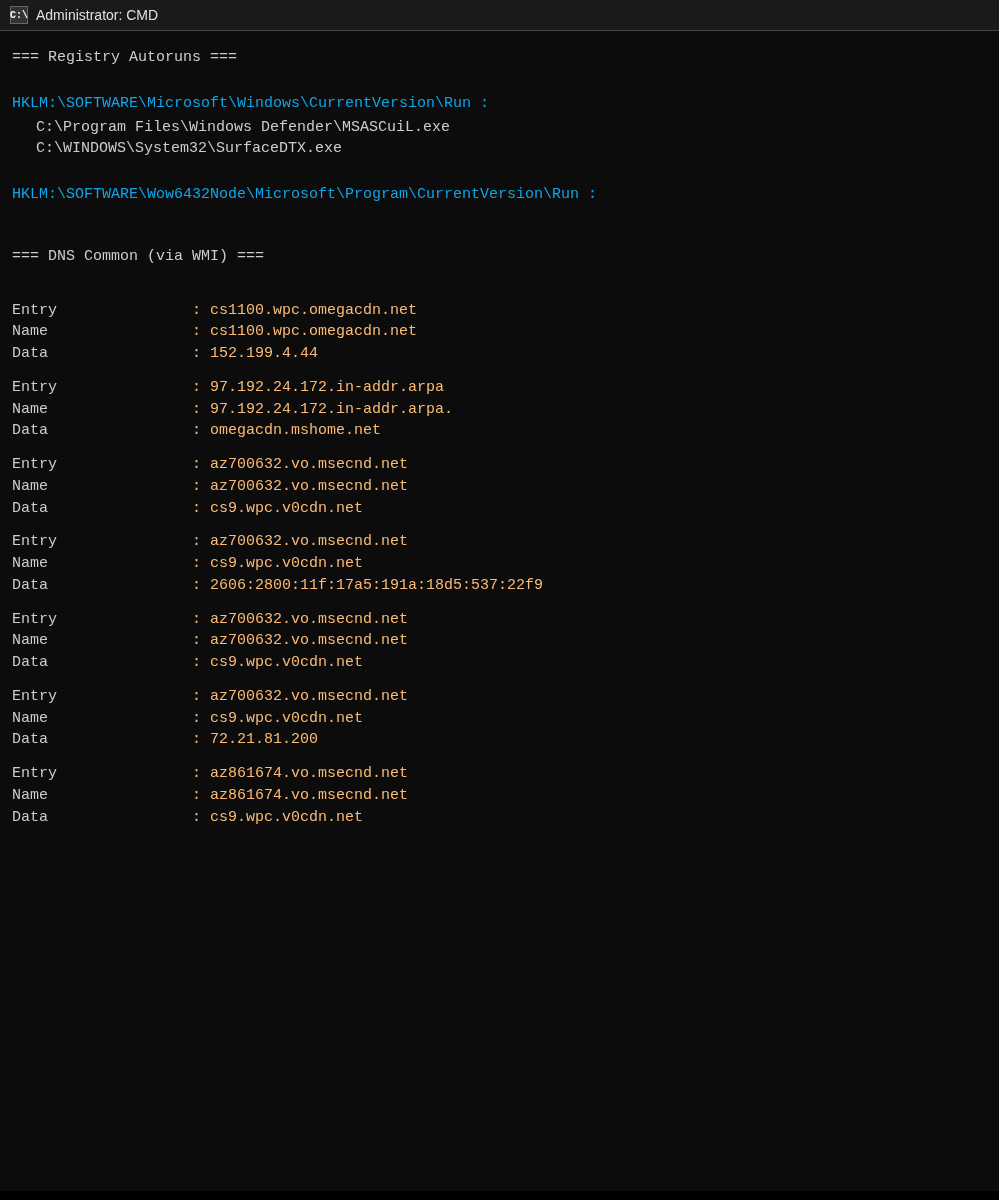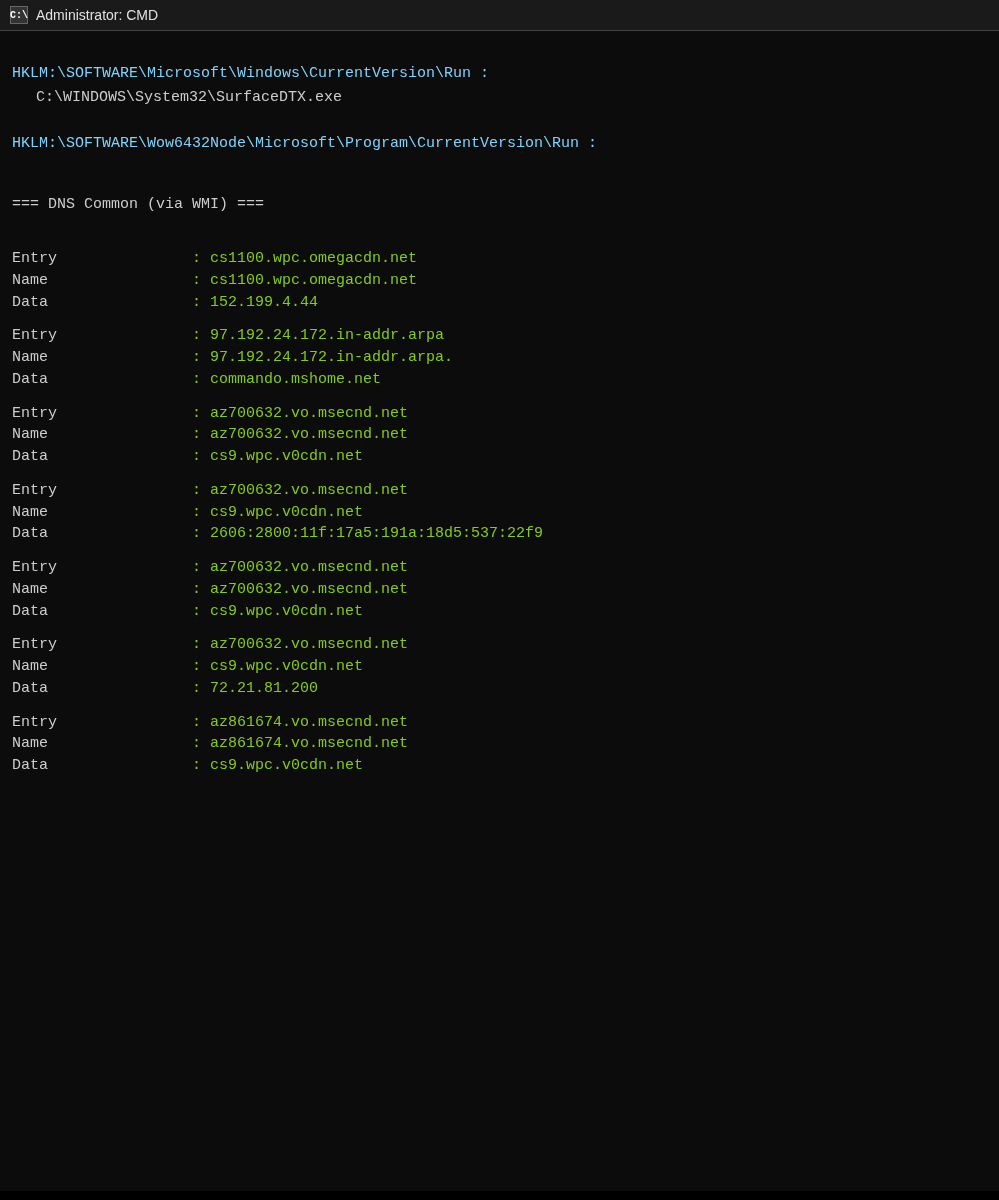--- a/index.html
+++ b/index.html
@@ -60,21 +60,21 @@
     .section-header {
       color: #cccccc;
       margin-bottom: 8px;
     }
 
     .registry-block {
       margin-bottom: 8px;
     }
 
     .registry-key {
-      color: #7dd3fc;
+      color: #0ea5e9;
       margin-bottom: 2px;
       font-family: Liberation Mono, monospace;
     }
 
     .registry-value {
       padding-left: 24px;
       color: #cccccc;
     }
 
     .spacer {
@@ -94,40 +94,44 @@
       gap: 0;
     }
 
     .dns-label {
       width: 180px;
       color: #cccccc;
       flex-shrink: 0;
     }
 
     .dns-value {
-      color: #84cc16;
+      color: #fdba74;
     }
   </style>
 </head>
 <body>
 
 <div class="title-bar">
   <div class="title-bar-icon">
     <span>C:\</span>
   </div>
   <span class="title-bar-text">Administrator: CMD</span>
 </div>
 
 <div class="terminal-body">
 
+  <div class="section-header">
+    <span>=== Registry Autoruns ===</span>
+  </div>
 
   <div class="spacer"></div>
 
   <div class="registry-block">
     <div class="registry-key">HKLM:\SOFTWARE\Microsoft\Windows\CurrentVersion\Run :</div>
+    <div class="registry-value">C:\Program Files\Windows Defender\MSASCuiL.exe</div>
     <div class="registry-value">C:\WINDOWS\System32\SurfaceDTX.exe</div>
   </div>
 
   <div class="spacer"></div>
 
   <div class="registry-block">
     <div class="registry-key">HKLM:\SOFTWARE\Wow6432Node\Microsoft\Program\CurrentVersion\Run :</div>
   </div>
 
   <div style="height: 32px;"></div>
@@ -159,21 +163,21 @@
       <div class="dns-row">
         <span class="dns-label">  <span>Entry</span></span>
         <span class="dns-value">: <span>97.192.24.172.in-addr.arpa</span></span>
       </div>
       <div class="dns-row">
         <span class="dns-label">  <span>Name</span></span>
         <span class="dns-value">: <span>97.192.24.172.in-addr.arpa.</span></span>
       </div>
       <div class="dns-row">
         <span class="dns-label">  <span>Data</span></span>
-        <span class="dns-value">: <span>commando.mshome.net</span></span>
+        <span class="dns-value">: <span>omegacdn.mshome.net</span></span>
       </div>
     </div>
 
     <div class="dns-entry">
       <div class="dns-row">
         <span class="dns-label">  <span>Entry</span></span>
         <span class="dns-value">: <span>az700632.vo.msecnd.net</span></span>
       </div>
       <div class="dns-row">
         <span class="dns-label">  <span>Name</span></span>

